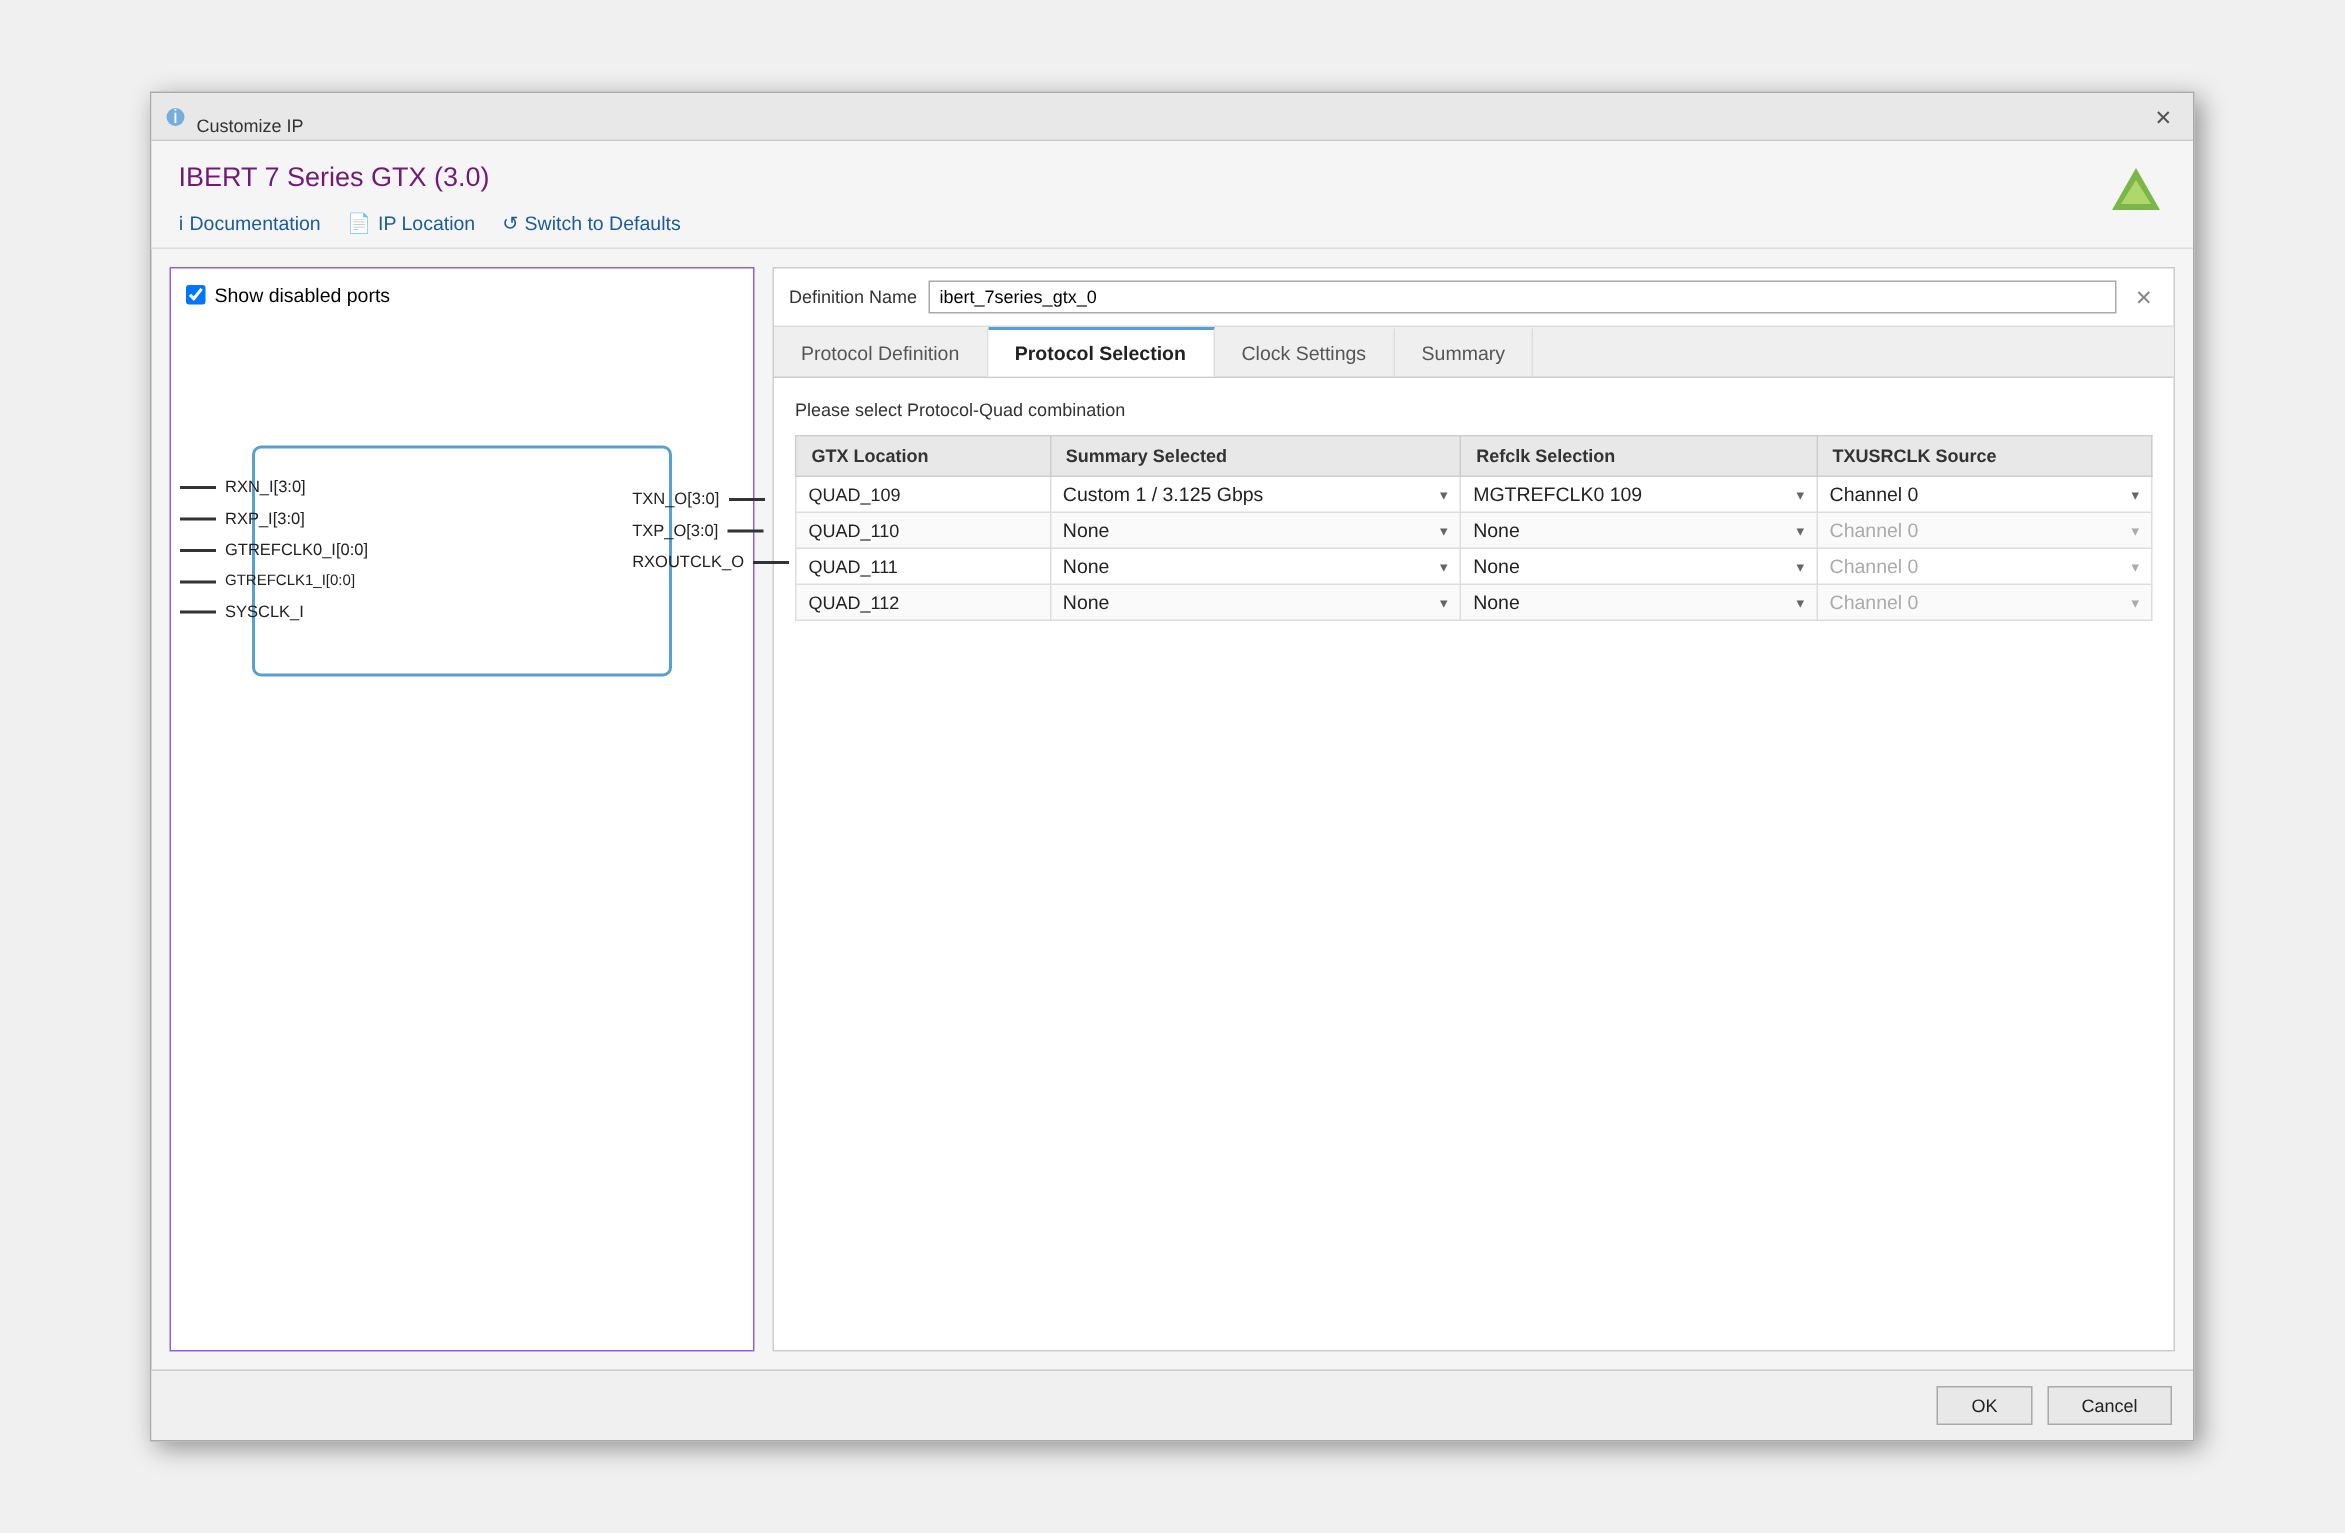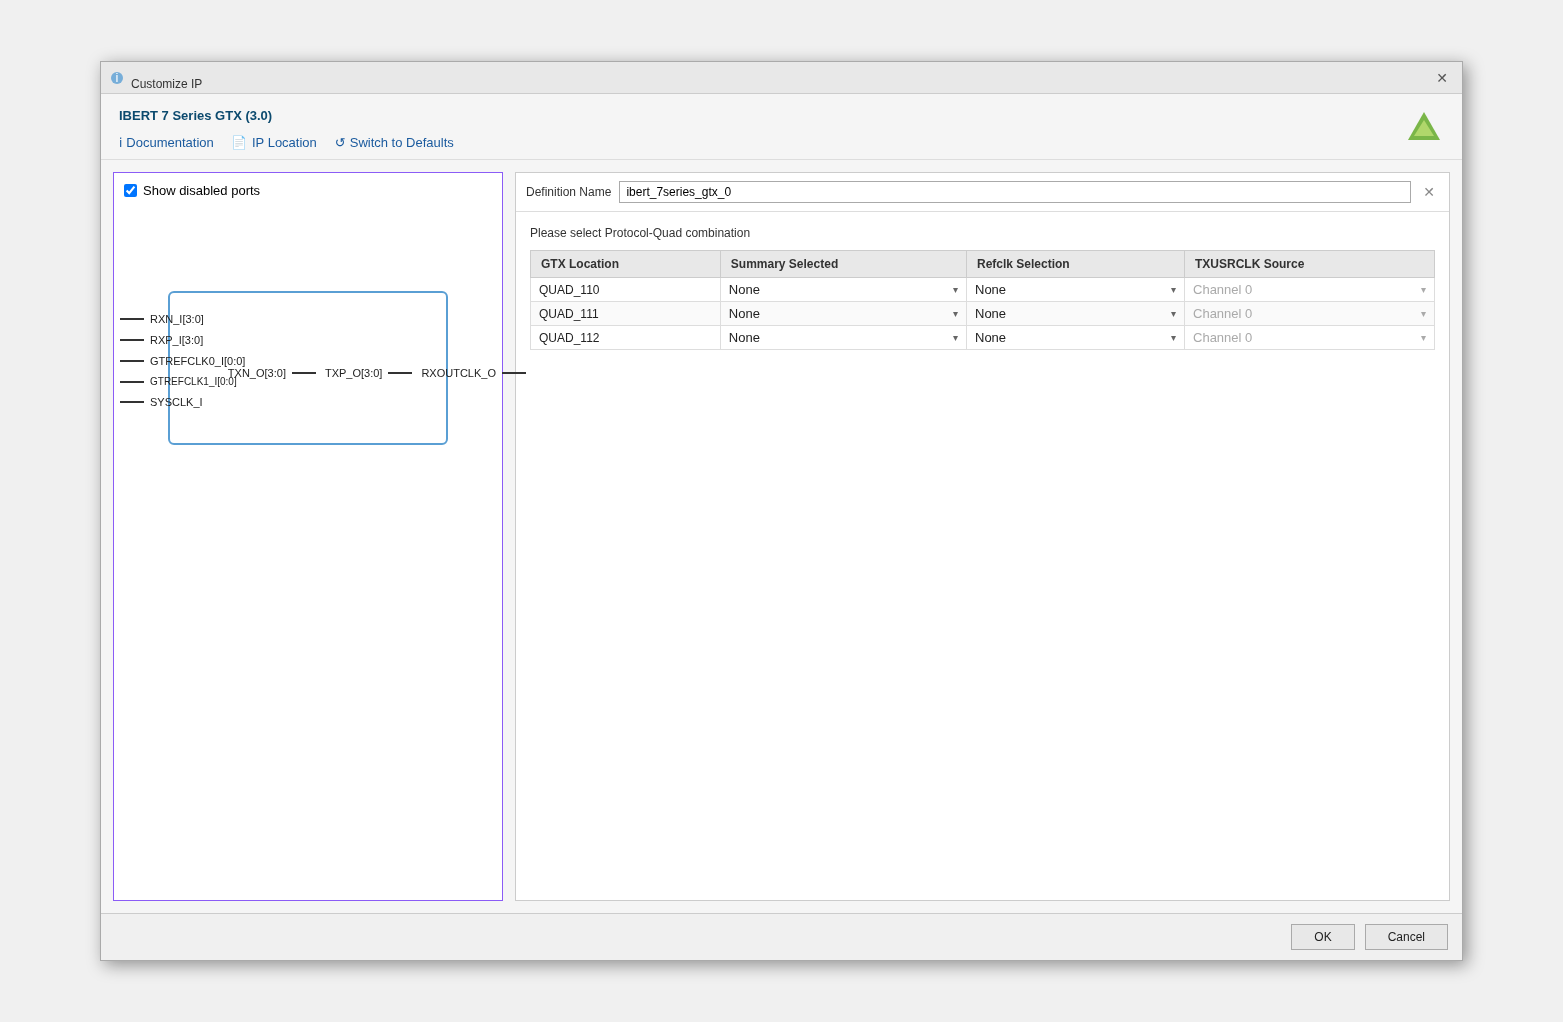--- a/index.html
+++ b/index.html
@@ -50,23 +50,23 @@
       padding: 2px 6px;
     }
 
     .header-section {
       background: #f5f5f5;
       padding: 14px 18px 8px 18px;
       border-bottom: 1px solid #ddd;
     }
 
     .app-title {
-      font-size: 13px;
-      font-weight: 700;
-      color: #0c4a6e;
+      font-size: 18px;
+      font-weight: 400;
+      color: #701a75;
       margin-bottom: 10px;
     }
 
     .toolbar {
       display: flex;
       align-items: center;
       gap: 18px;
     }
 
     .toolbar-item {
@@ -321,21 +321,21 @@
             <div style="display:flex; align-items:center; gap:0;">
               <div style="width:24px; height:2px; background:#333;"></div>
               <span class="port-label" style="margin-left:6px; font-size:10px;">GTREFCLK1_I[0:0]</span>
             </div>
             <div style="display:flex; align-items:center; gap:0;">
               <div style="width:24px; height:2px; background:#333;"></div>
               <span class="port-label" style="margin-left:6px; font-size:11px;">SYSCLK_I</span>
             </div>
           </div>
 
-          <div style="position:absolute; right:-80px; top:28px; display:flex; flex-direction:row; gap:9px;margin-top:46px;">
+          <div style="position:absolute; right:-80px; top:28px; display:flex; flex-direction:column; gap:9px;">
             <div style="display:flex; align-items:center; gap:0;">
               <span class="port-label" style="margin-right:6px; font-size:11px;">TXN_O[3:0]</span>
               <div style="width:24px; height:2px; background:#333;"></div>
             </div>
             <div style="display:flex; align-items:center; gap:0;">
               <span class="port-label" style="margin-right:6px; font-size:11px;">TXP_O[3:0]</span>
               <div style="width:24px; height:2px; background:#333;"></div>
             </div>
             <div style="display:flex; align-items:center; gap:0;">
               <span class="port-label" style="margin-right:6px; font-size:11px;">RXOUTCLK_O</span>
@@ -349,35 +349,70 @@
     </div>
 
     <div class="right-panel">
 
       <div class="component-name-row">
         <span class="component-name-label">Definition Name</span>
         <input class="component-name-input" type="text" value="ibert_7series_gtx_0" style="">
         <span class="clear-btn">✕</span>
       </div>
 
+      <div class="tabs">
+        <div class="tab">
+          <span>Protocol Definition</span>
+        </div>
+        <div class="tab active">
+          <span>Protocol Selection</span>
+        </div>
+        <div class="tab">
+          <span>Clock Settings</span>
+        </div>
+        <div class="tab">
+          <span>Summary</span>
+        </div>
+      </div>
 
       <div class="tab-content">
         <div class="protocol-quad-label">Please select Protocol-Quad combination</div>
 
         <table class="protocol-table">
           <thead>
             <tr>
               <th>GTX Location</th>
               <th>Summary Selected</th>
               <th>Refclk Selection</th>
               <th>TXUSRCLK Source</th>
             </tr>
           </thead>
           <tbody>
 
+            <tr>
+              <td>QUAD_109</td>
+              <td>
+                <div class="cell-with-dropdown">
+                  <span>Custom 1 / 3.125 Gbps</span>
+                  <span class="dropdown-arrow">▾</span>
+                </div>
+              </td>
+              <td>
+                <div class="cell-with-dropdown">
+                  <span>MGTREFCLK0 109</span>
+                  <span class="dropdown-arrow">▾</span>
+                </div>
+              </td>
+              <td>
+                <div class="cell-with-dropdown">
+                  <span>Channel 0</span>
+                  <span class="dropdown-arrow">▾</span>
+                </div>
+              </td>
+            </tr>
 
             <tr>
               <td>QUAD_110</td>
               <td>
                 <div class="cell-with-dropdown">
                   <span>None</span>
                   <span class="dropdown-arrow">▾</span>
                 </div>
               </td>
               <td>

